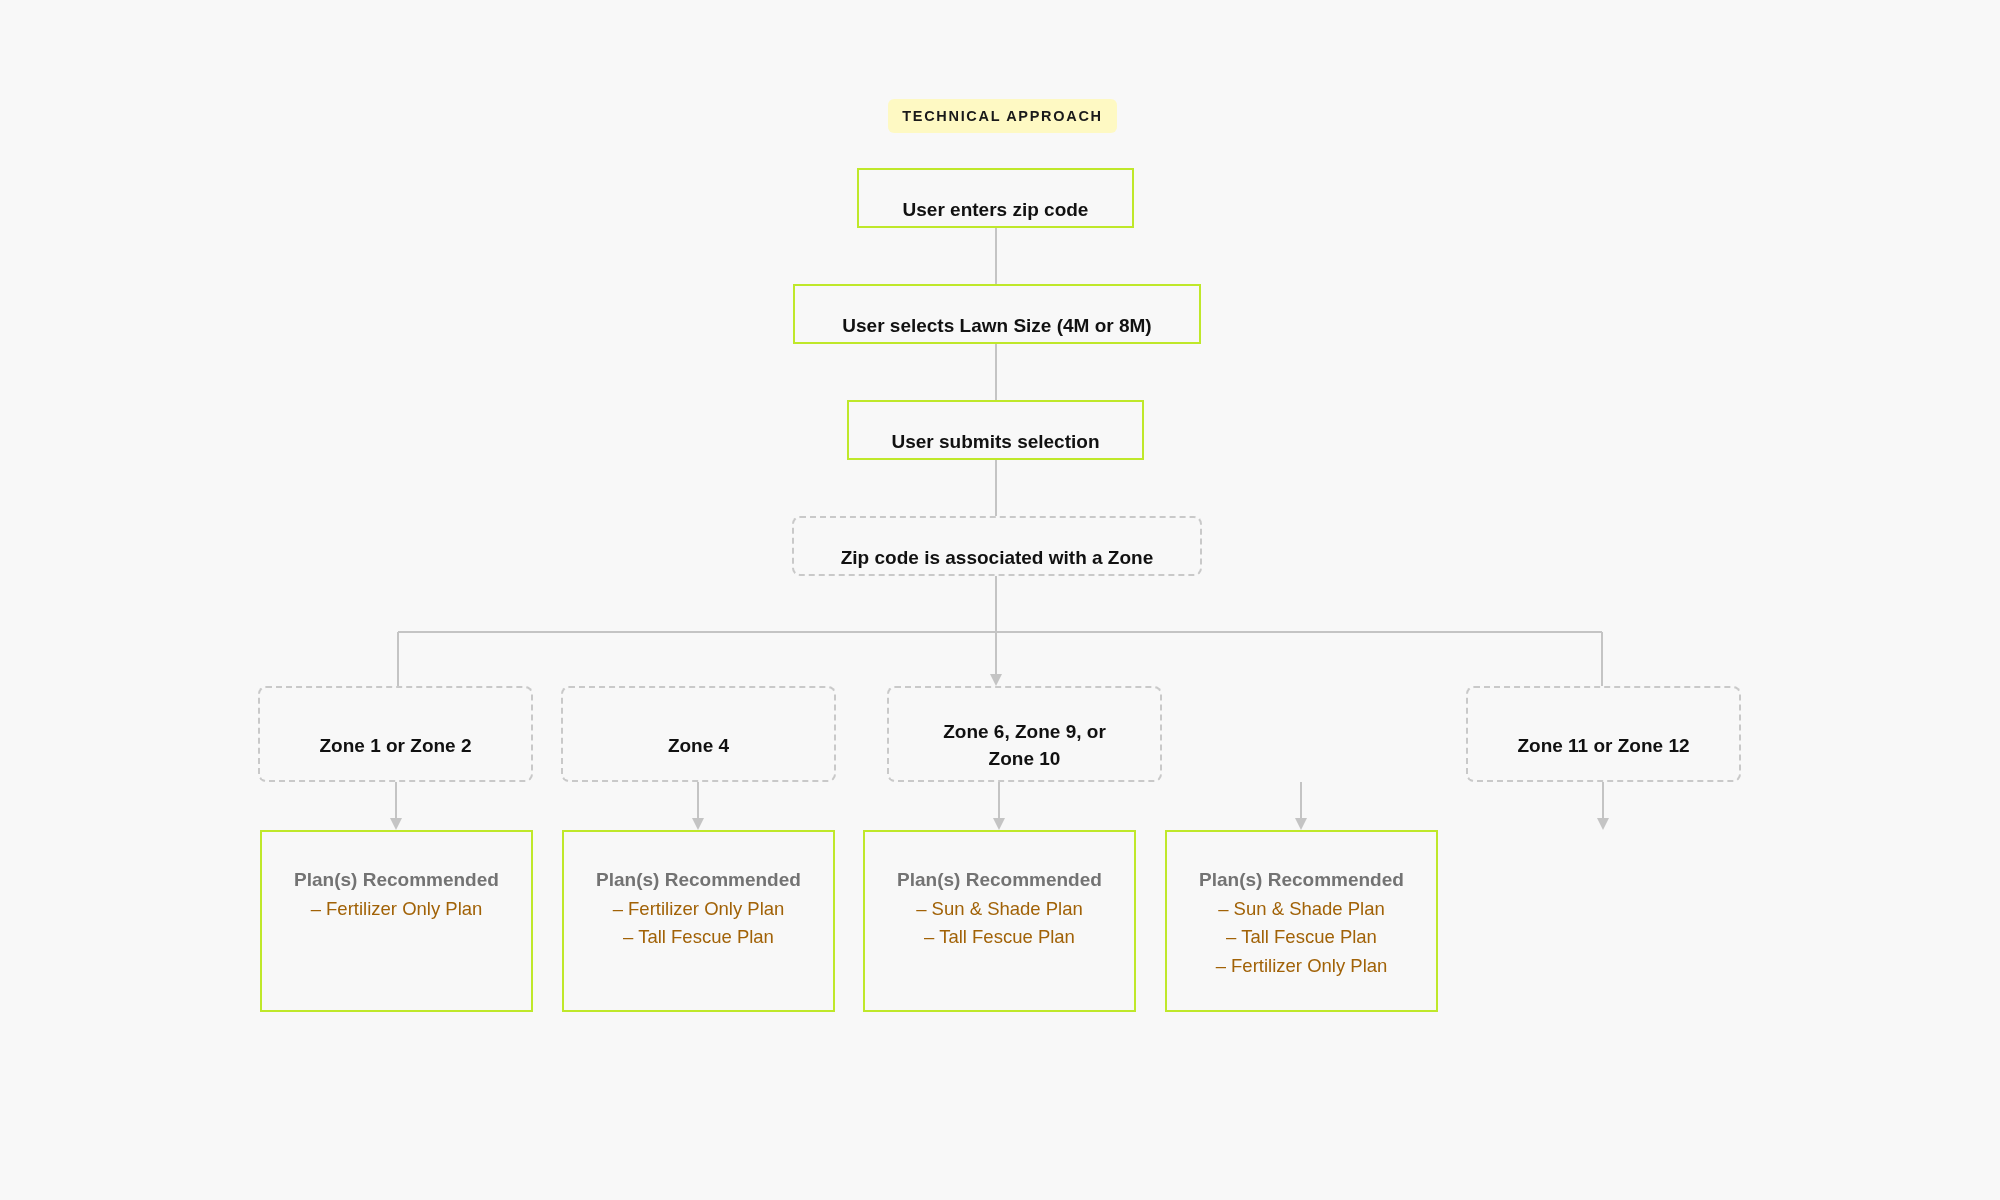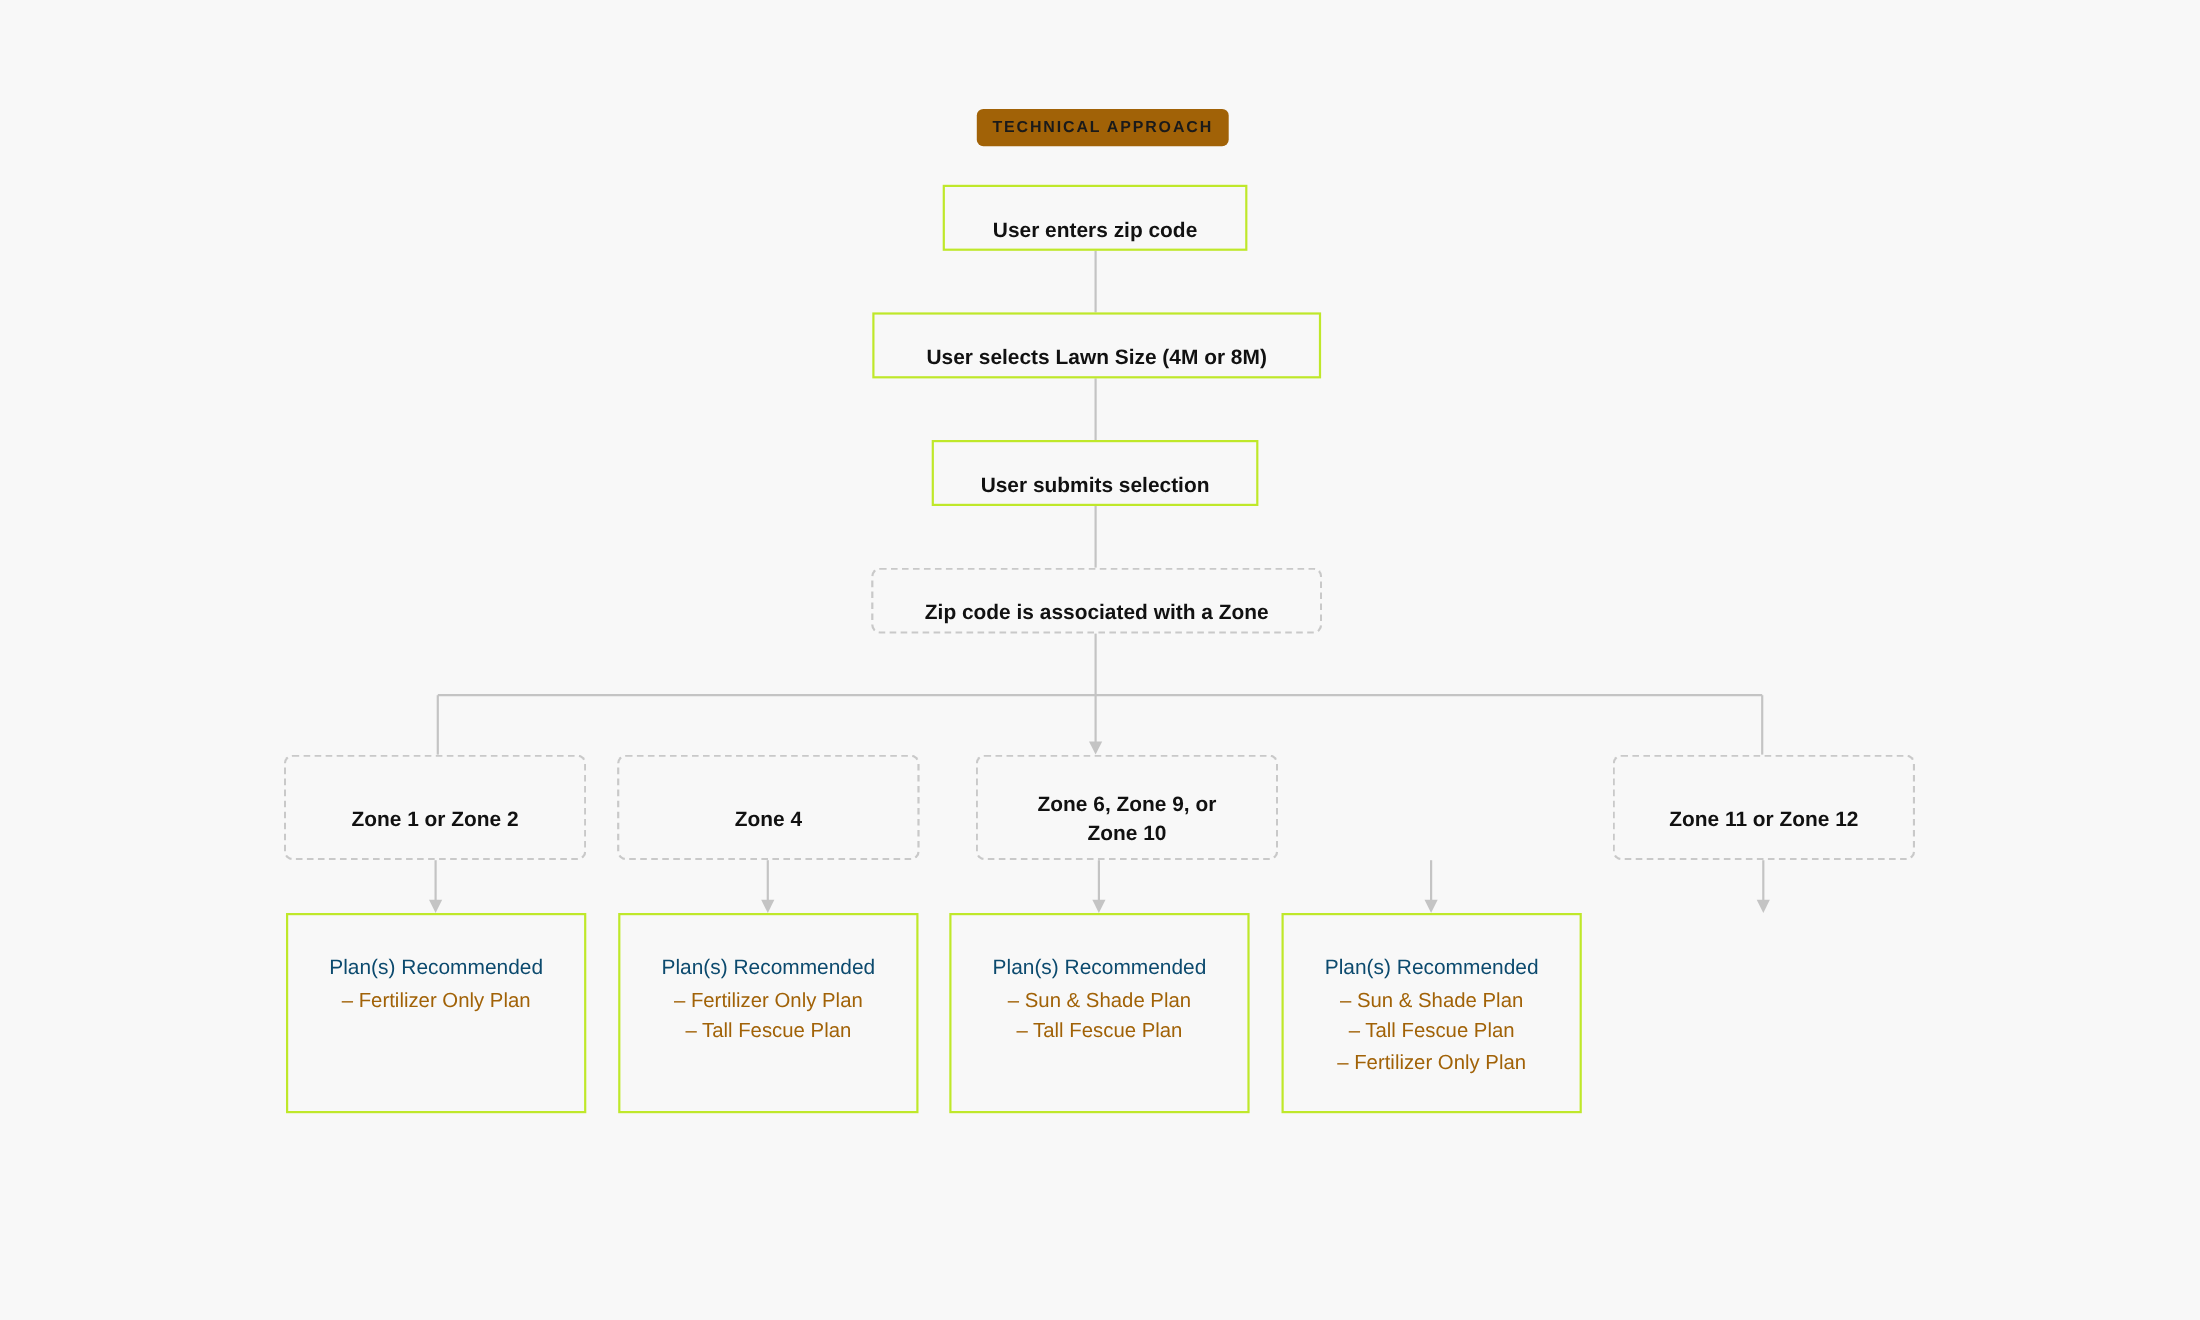--- a/index.html
+++ b/index.html
@@ -90,22 +90,22 @@
     padding-top: 34px;
   }
   #p0 { left: 260px;  width: 273px; }
   #p1 { left: 562px;  width: 273px; }
   #p2 { left: 863px;  width: 273px; }
   #p3 { left: 1165px; width: 273px; }
   #p4 { left: 1467px; width: 273px; }
 
   .plan-title {
     font-size: 19px;
-    font-weight: 400;
-    color: #0c4a6e;
+    font-weight: 700;
+    color: #737373;
     line-height: 1.5;
   }
   .plan-items {
     margin: 0;
     padding: 0;
     list-style: none;
   }
   .plan-items li {
     font-size: 18.5px;
     font-weight: 400;
@@ -166,21 +166,21 @@
     <line class="wire" x1="999" y1="782" x2="999" y2="822" style="stroke: rgb(196, 196, 196);"></line>
     <polygon class="wire-head" points="999,830 993,818 1005,818" style="fill: rgb(196, 196, 196);"></polygon>
 
     <line class="wire" x1="1301" y1="782" x2="1301" y2="822" style="stroke: rgb(196, 196, 196);"></line>
     <polygon class="wire-head" points="1301,830 1295,818 1307,818" style="fill: rgb(196, 196, 196);"></polygon>
 
     <line class="wire" x1="1603" y1="782" x2="1603" y2="822" style="stroke: rgb(196, 196, 196);"></line>
     <polygon class="wire-head" points="1603,830 1597,818 1609,818" style="fill: rgb(196, 196, 196);"></polygon>
   </svg>
 
-  <div class="badge" style="background: #a16207;">TECHNICAL APPROACH</div>
+  <div class="badge" style="background: #fef9c3;">TECHNICAL APPROACH</div>
 
   <div class="node node-solid" id="n-zip" style="border-color: rgb(191, 232, 42);">
     <span class="node-label">User enters zip code</span>
   </div>
 
   <div class="node node-solid" id="n-lawn" style="border-color: rgb(191, 232, 42); justify-content: center;">
     <span class="node-label">User selects Lawn Size (4M or 8M)</span>
   </div>
 
   <div class="node node-solid" id="n-submit" style="border-color: rgb(191, 232, 42);">

